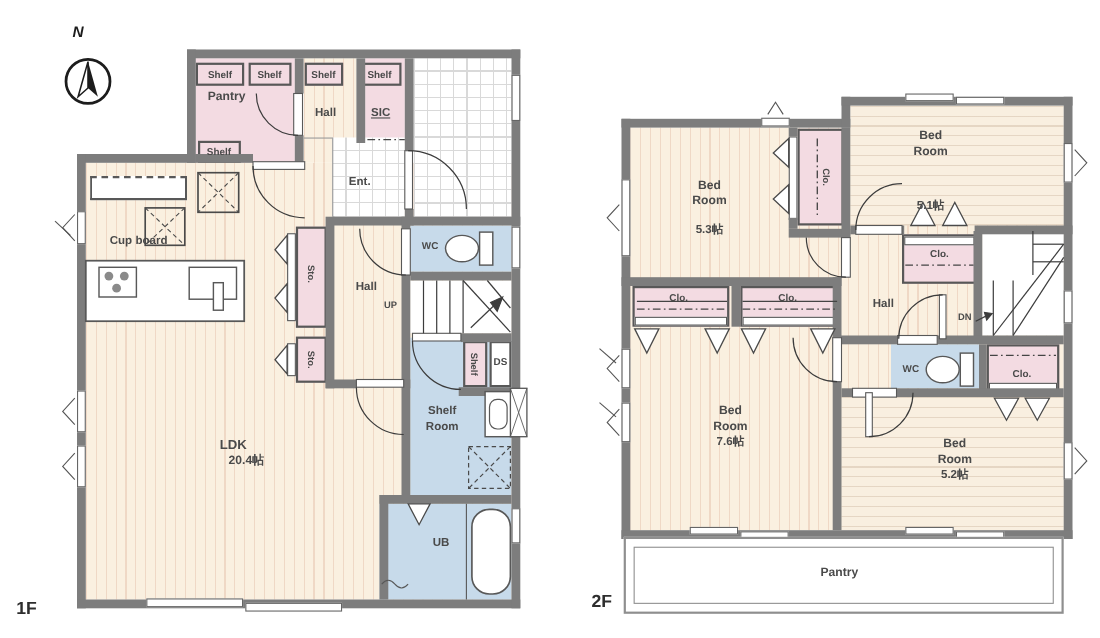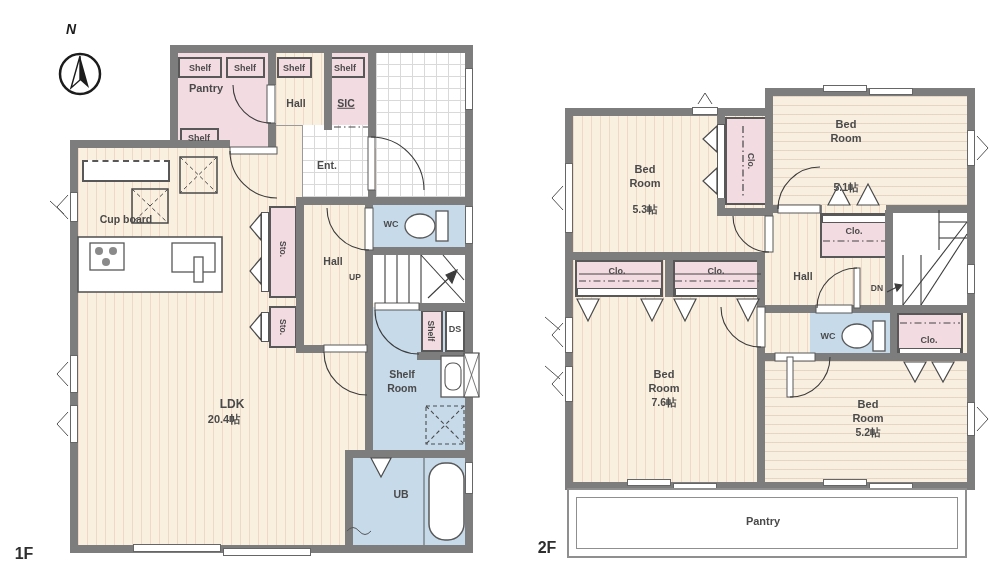--- a/index.html
+++ b/index.html
@@ -302,21 +302,21 @@
   <div class="lbl f9" style="left:200px;top:68px;">Shelf</div>
   <div class="lbl f9" style="left:245px;top:68px;">Shelf</div>
   <div class="lbl f9" style="left:294px;top:68px;">Shelf</div>
   <div class="lbl f9" style="left:345px;top:68px;">Shelf</div>
   <div class="lbl f9" style="left:199px;top:138px;">Shelf</div>
   <div class="lbl f11" style="left:206px;top:88px;">Pantry</div>
   <div class="lbl f10" style="left:296px;top:103px;">Hall</div>
   <div class="lbl f10" style="left:346px;top:103px;text-decoration:underline;">SIC</div>
   <div class="lbl f10" style="left:327px;top:165px;">Ent.</div>
   <div class="lbl f10" style="left:126px;top:171px;margin-top:48px;">Cup board</div>
-  <div class="lbl f12" style="left:232px;top:404px;">LDK</div>
+  <div class="lbl f12" style="left:212px;top:404px;">LDK</div>
   <div class="lbl f11" style="left:224px;top:419px;">20.4帖</div>
   <div class="lbl lbl-v f8" style="left:283px;top:249px;">Sto.</div>
   <div class="lbl lbl-v f8" style="left:283px;top:327px;">Sto.</div>
   <div class="lbl f10" style="left:333px;top:261px;">Hall</div>
   <div class="lbl f8" style="left:355px;top:277px;">UP</div>
   <div class="lbl f9" style="left:391px;top:224px;">WC</div>
   <div class="lbl lbl-v f8" style="left:431px;top:331px;">Shelf</div>
   <div class="lbl f9" style="left:455px;top:329px;">DS</div>
   <div class="lbl f10" style="left:402px;top:374px;">Shelf</div>
   <div class="lbl f10" style="left:402px;top:388px;">Room</div>

